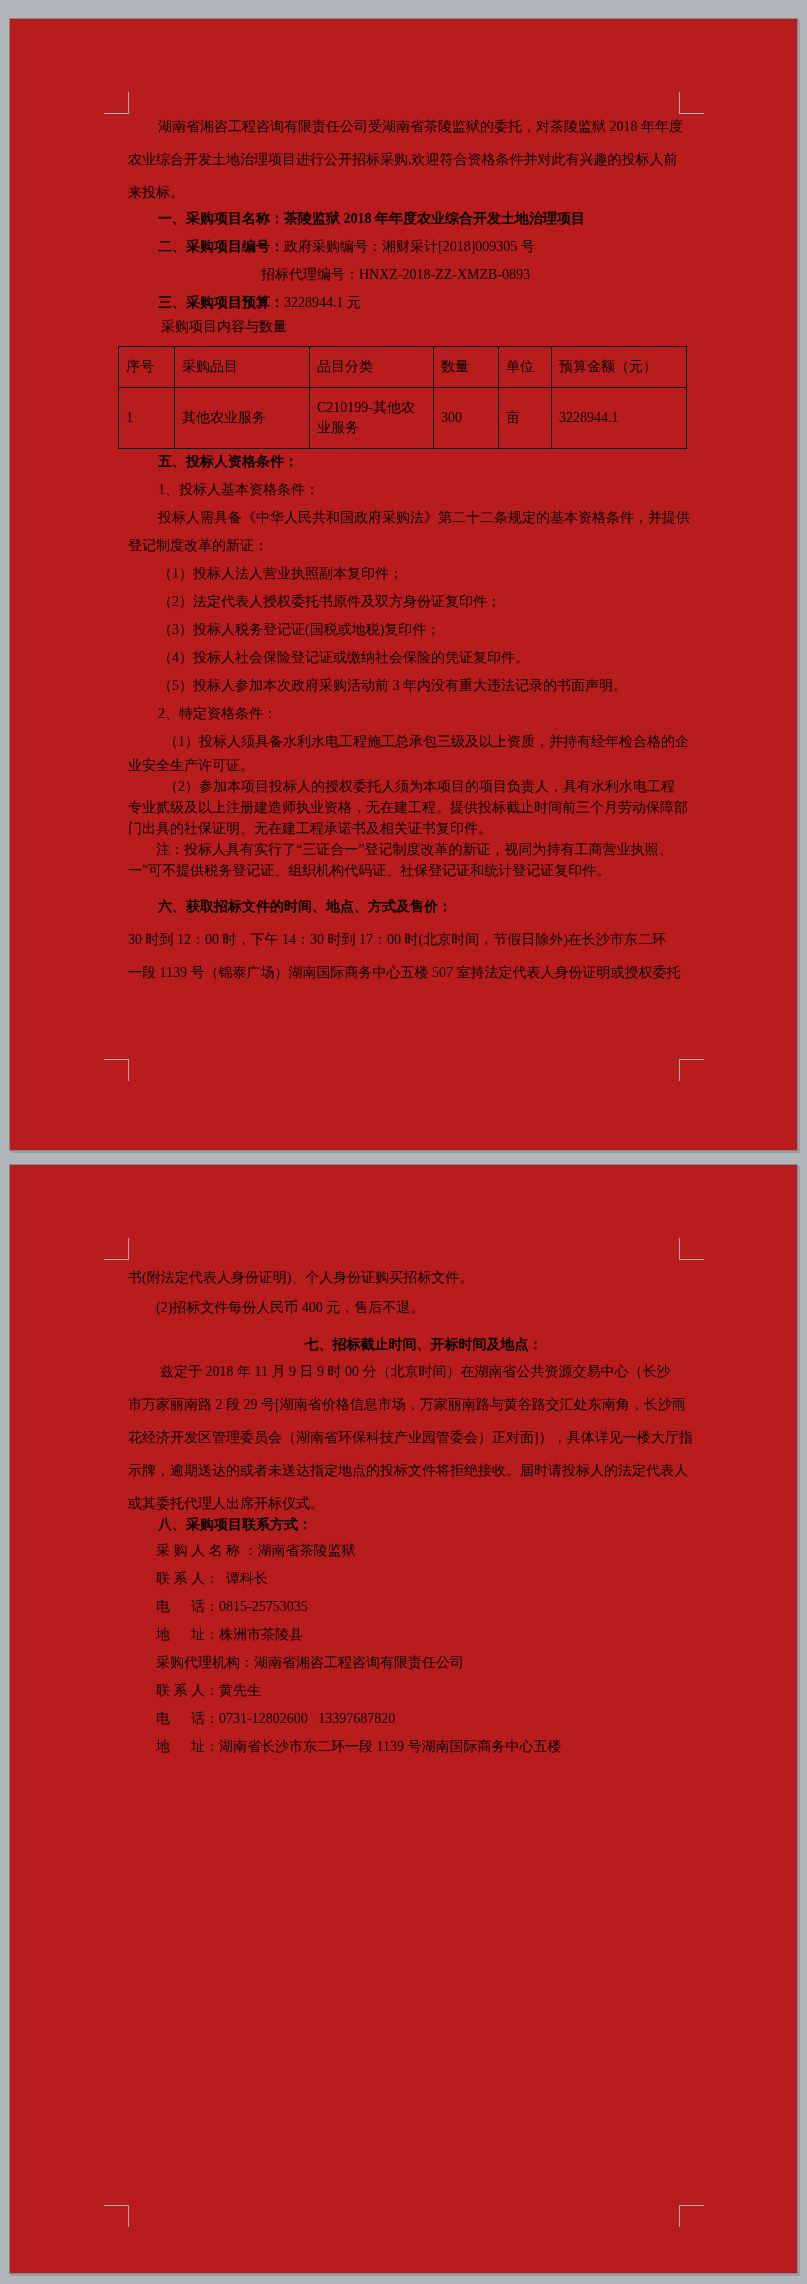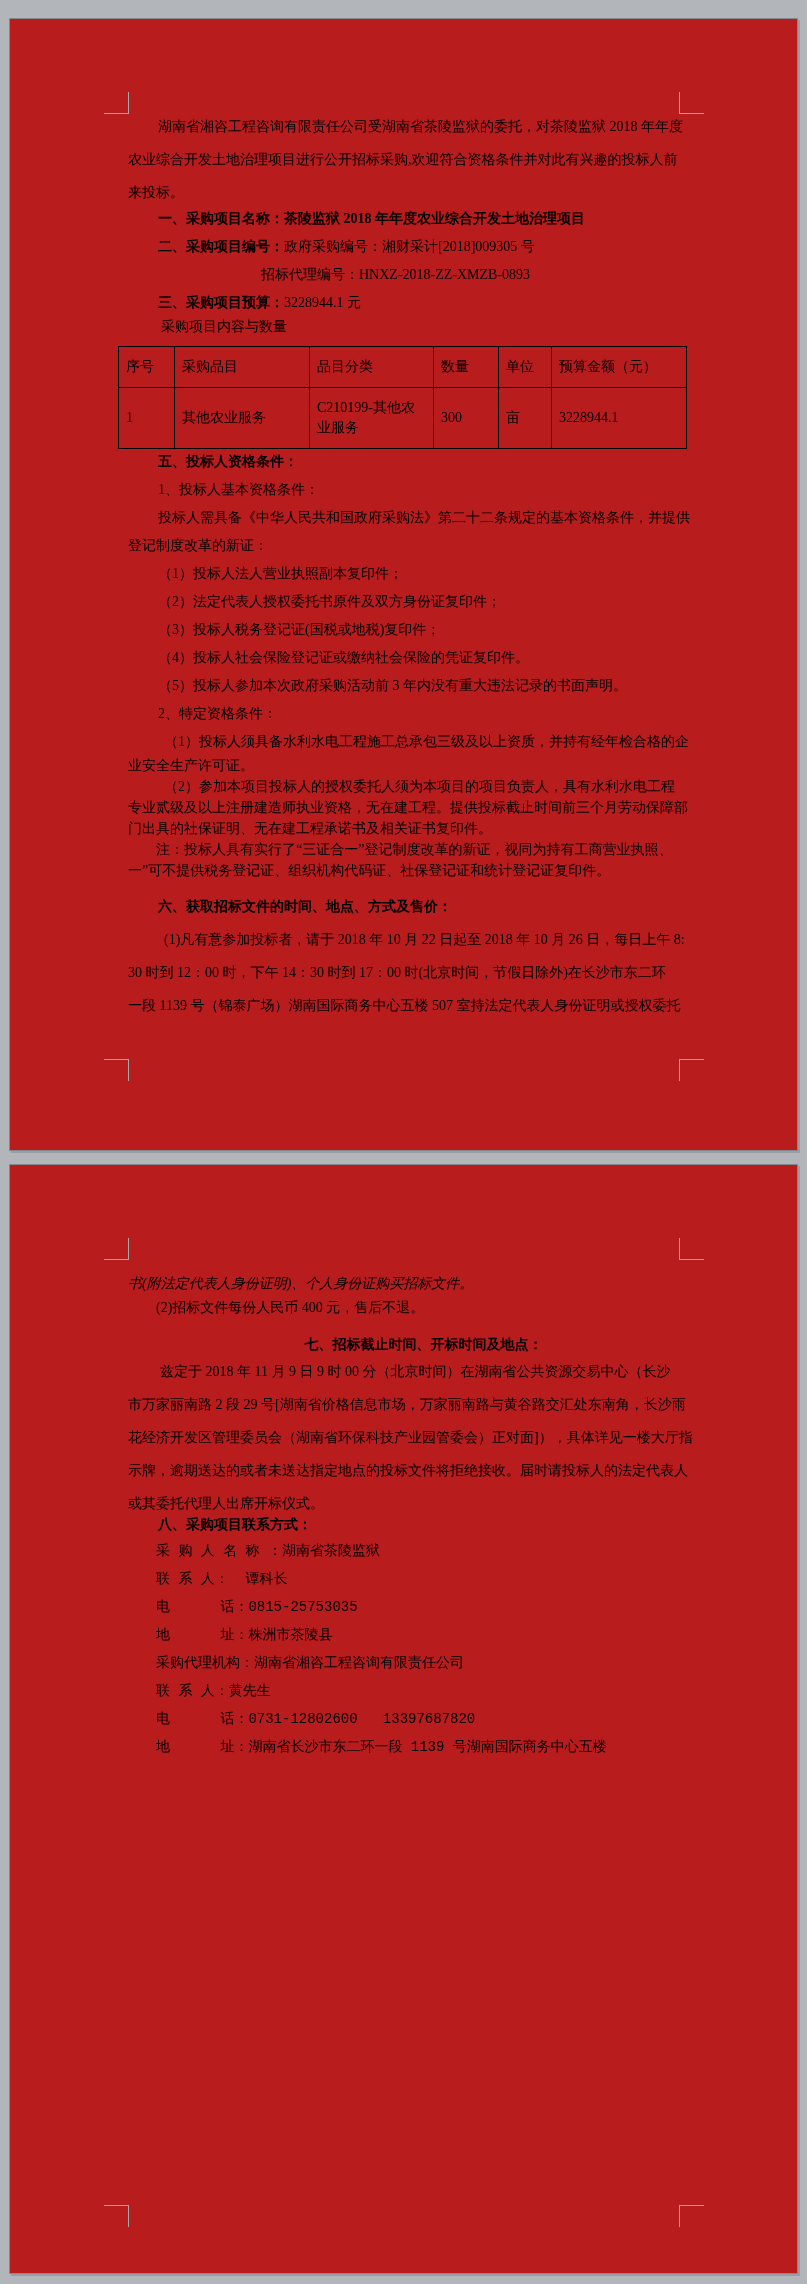--- a/index.html
+++ b/index.html
@@ -85,21 +85,20 @@
       <div class="line">业安全生产许可证。</div>
       <div class="line ind36">（2）参加本项目投标人的授权委托人须为本项目的项目负责人，具有水利水电工程</div>
       <div class="line">专业贰级及以上注册建造师执业资格，无在建工程。提供投标截止时间前三个月劳动保障部</div>
       <div class="line">门出具的社保证明、无在建工程承诺书及相关证书复印件。</div>
       <div class="line ind28">注：投标人具有实行了“三证合一”登记制度改革的新证，视同为持有工商营业执照、</div>
       <div class="line">一”可不提供税务登记证、组织机构代码证、社保登记证和统计登记证复印件。</div>
     </div>
 
     <div class="blk" style="top:871px;line-height:33px;">
       <div class="line b ind2">六、获取招标文件的时间、地点、方式及售价：</div>
-      <div class="line ind36">(1)凡有意参加投标者，请于 2018 年 10 月 22 日起至 2018 年 10 月 26 日，每日上午 8:</div>
       <div class="line">30 时到 12：00 时，下午 14：30 时到 17：00 时(北京时间，节假日除外)在长沙市东二环</div>
       <div class="line">一段 1139 号（锦泰广场）湖南国际商务中心五楼 507 室持法定代表人身份证明或授权委托</div>
     </div>
 
   </div>
 
   <table class="items">
     <colgroup>
       <col class="c0">
         <col class="c1">
@@ -132,21 +131,21 @@
 </div>
 
 <div class="page" id="page2">
   <div class="mark tl"></div>
   <div class="mark tr"></div>
   <div class="mark bl"></div>
   <div class="mark br"></div>
 
   <div class="content">
 
-    <div class="blk" style="top:108px;line-height:22px;font-style:italic;">
+    <div class="blk" style="top:102px;line-height:22px;">
       <div class="line">书(附法定代表人身份证明)、个人身份证购买招标文件。</div>
     </div>
 
     <div class="blk" style="top:132px;line-height:22px;">
       <div class="line ind28">(2)招标文件每份人民币 400 元，售后不退。</div>
     </div>
 
     <div class="blk" style="top:168px;line-height:24px;text-align:center;">
       <div class="line b ind2">七、招标截止时间、开标时间及地点：</div>
     </div>
@@ -156,21 +155,21 @@
       <div class="line">市万家丽南路 2 段 29 号[湖南省价格信息市场，万家丽南路与黄谷路交汇处东南角，长沙雨</div>
       <div class="line">花经济开发区管理委员会（湖南省环保科技产业园管委会）正对面]），具体详见一楼大厅指</div>
       <div class="line">示牌，逾期送达的或者未送达指定地点的投标文件将拒绝接收。届时请投标人的法定代表人</div>
       <div class="line">或其委托代理人出席开标仪式。</div>
     </div>
 
     <div class="blk" style="top:348px;line-height:24px;">
       <div class="line b ind2">八、采购项目联系方式：</div>
     </div>
 
-    <div class="blk" style="top:372px;line-height:28px;font-family:Liberation Mono, monospace;">
+    <div class="blk" style="top:372px;line-height:28px;">
       <div class="line ind28">采 购 人 名 称 ：湖南省茶陵监狱</div>
       <div class="line ind28">联 系 人：  谭科长</div>
       <div class="line ind28">电      话：0815-25753035</div>
       <div class="line ind28">地      址：株洲市茶陵县</div>
       <div class="line ind28">采购代理机构：湖南省湘咨工程咨询有限责任公司</div>
       <div class="line ind28">联 系 人：黄先生</div>
       <div class="line ind28">电      话：0731-12802600   13397687820</div>
       <div class="line ind28">地      址：湖南省长沙市东二环一段 1139 号湖南国际商务中心五楼</div>
     </div>
 

